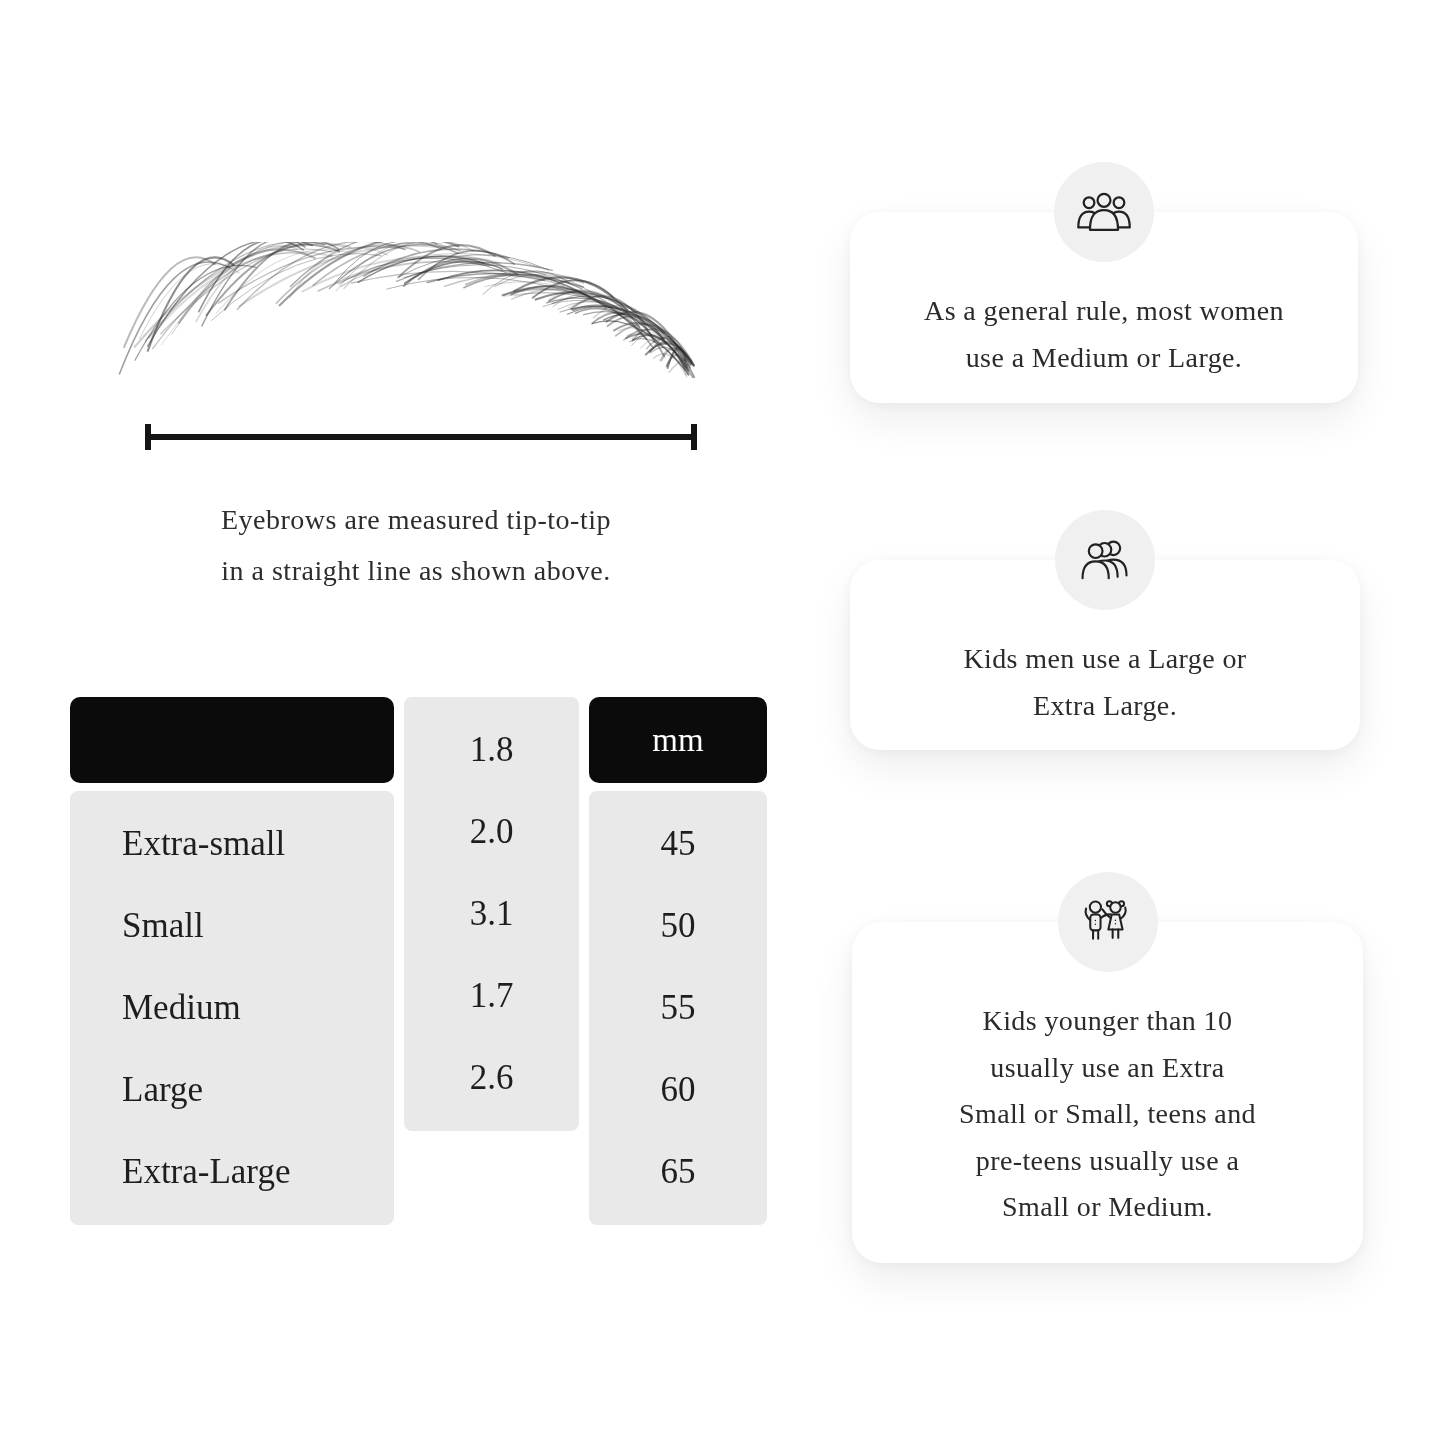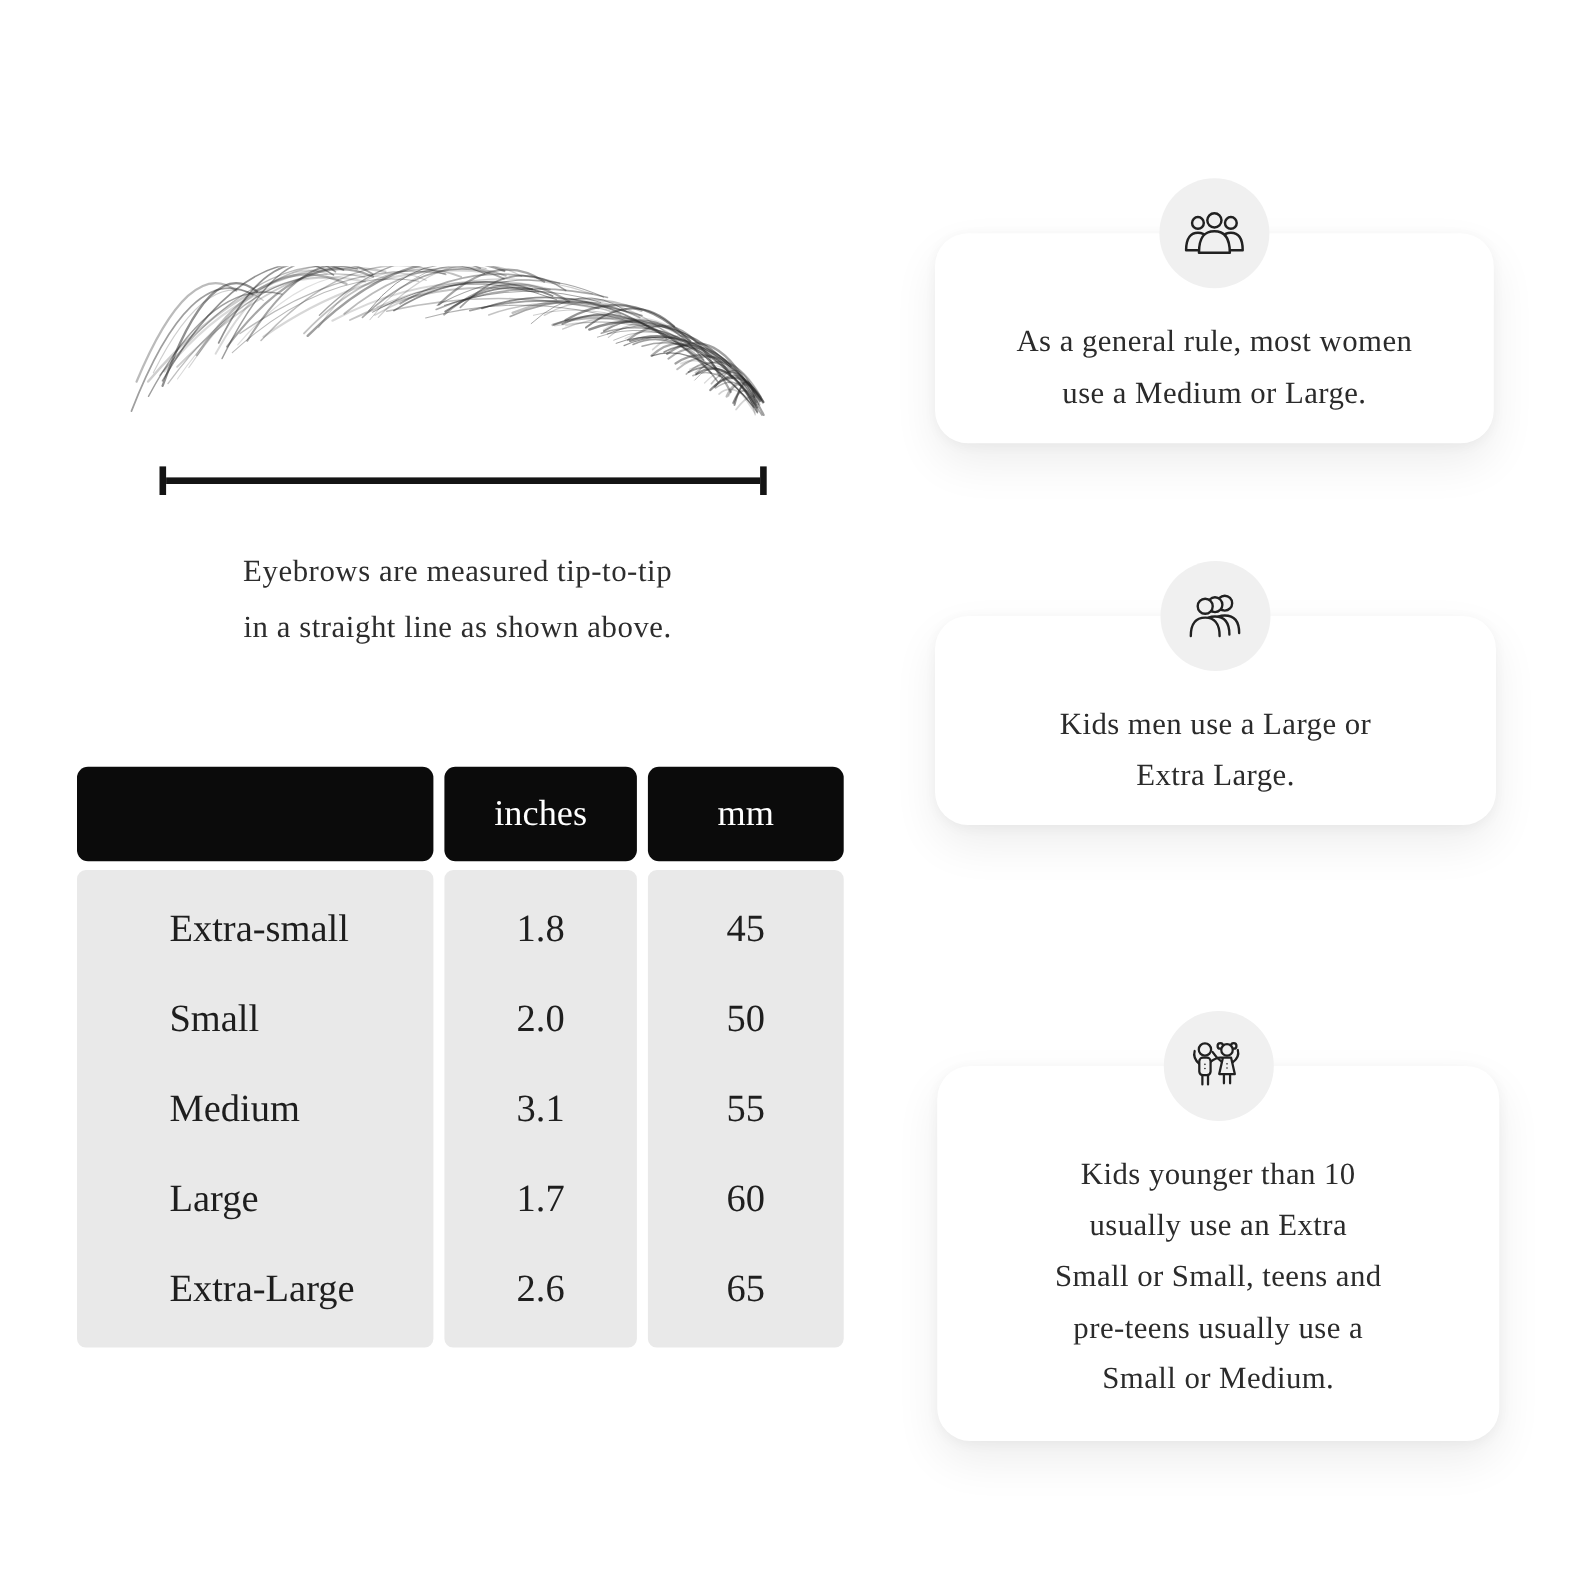--- a/index.html
+++ b/index.html
@@ -19,27 +19,27 @@
   .size-table .col{display:flex;flex-direction:column;}
   .col-size{width:324px;}
   .col-inches{width:175px;}
   .col-mm{width:178px;}
   .size-table .head{height:86px;background:#0b0b0b;border-radius:10px;color:#ffffff;
     display:flex;align-items:center;justify-content:center;font-size:33px;margin-bottom:8px;}
   .size-table .tbody{background:#e9e9e9;border-radius:8px;height:434px;
     display:flex;flex-direction:column;padding:12px 0;box-sizing:border-box;}
   .size-table .cell{flex:1;display:flex;align-items:center;justify-content:center;
     font-size:35px;color:#1e1e1e;}
-  .col-size .cell{justify-content:flex-start;padding-left:84px;}
+  .col-size .cell{justify-content:flex-start;padding-left:52px;}
   
   .card{position:absolute;background:#ffffff;border-radius:30px;box-sizing:border-box;
     box-shadow:0 18px 42px rgba(0,0,0,.07),0 2px 12px rgba(0,0,0,.045);padding-top:76px;}
   .card-women{left:850px;top:212px;width:508px;height:191px;}
   .card-men{left:850px;top:560px;width:510px;height:190px;}
-  .card-kids{left:852px;top:969px;width:511px;height:341px;}
+  .card-kids{left:852px;top:922px;width:511px;height:341px;}
   .badge{position:absolute;top:-50px;left:50%;margin-left:-50px;width:100px;height:100px;
     border-radius:50%;background:#f0f0f0;display:flex;align-items:center;justify-content:center;}
   .card-text{text-align:center;font-size:28px;line-height:46.5px;color:#2b2b2b;letter-spacing:.4px;}
 </style>
 </head>
 <body>
 
 <div class="canvas">
 
   <svg class="eyebrow" viewBox="0 0 590 160" xmlns="http://www.w3.org/2000/svg">
@@ -169,21 +169,20 @@
       <div class="head"></div>
       <div class="tbody">
         <div class="cell">Extra-small</div>
         <div class="cell">Small</div>
         <div class="cell">Medium</div>
         <div class="cell">Large</div>
         <div class="cell">Extra-Large</div>
       </div>
     </div>
     <div class="col col-inches">
-      <div class="head">inches</div>
       <div class="tbody">
         <div class="cell">1.8</div>
         <div class="cell">2.0</div>
         <div class="cell">3.1</div>
         <div class="cell">1.7</div>
         <div class="cell">2.6</div>
       </div>
     </div>
     <div class="col col-mm">
       <div class="head">mm</div>

